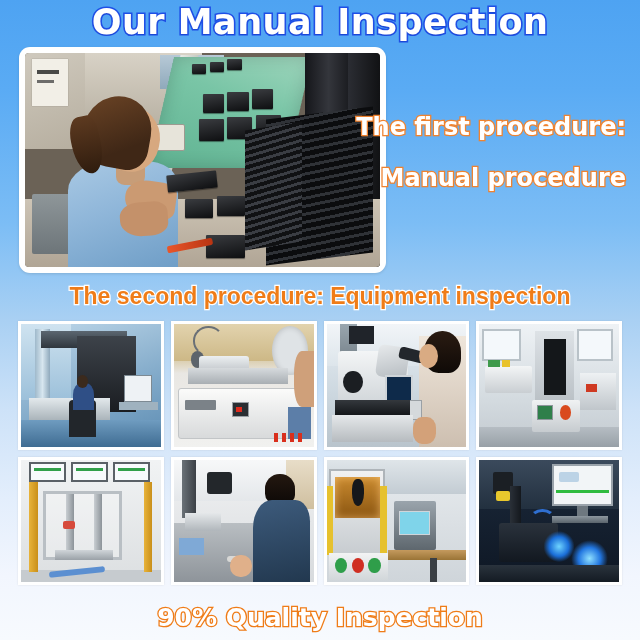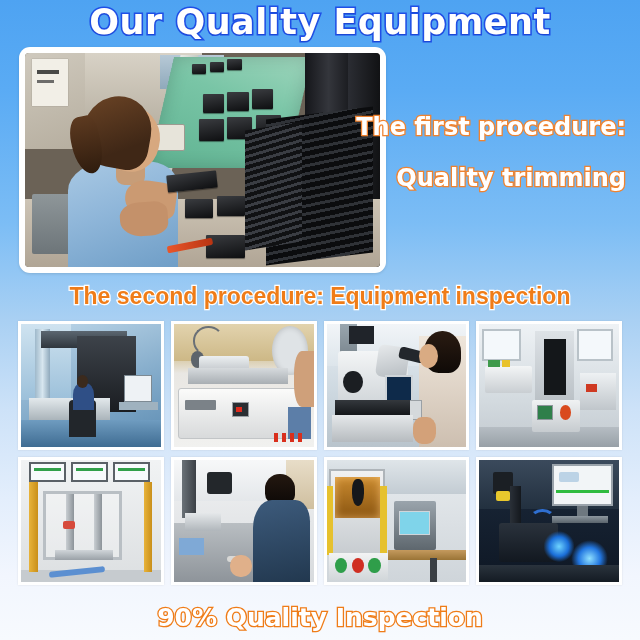--- a/index.html
+++ b/index.html
@@ -333,21 +333,21 @@
     font-weight:bold;
     font-size:25px;
     color:#ffffff;
     -webkit-text-stroke:2.6px #ef7c18;
     paint-order: stroke fill;
   }
 </style>
 </head>
 <body>
 
-<div class="main-title">Our Quality Equipment</div>
+<div class="main-title">Our Manual Inspection</div>
 
 <div class="hero-frame">
   <div class="hero-photo">
     <div class="sb hp-wallL"></div>
     <div class="sb hp-paper1"></div>
     <div class="sb hp-wallR"></div>
     <div class="sb hp-backblue"></div>
     <div class="sb hp-convedge"></div>
     <div class="sb hp-conveyor"></div>
     <div class="sb hp-darkcol"></div>
@@ -381,21 +381,21 @@
       <div class="hp-pony"></div>
       <div class="hp-armL"></div>
       <div class="hp-armR"></div>
     </div>
     <div class="sb hp-part" style="left:40%;top:56%;width:14%;height:8%;transform:rotate(-6deg)"></div>
     <div class="sb hp-pen"></div>
   </div>
 </div>
 
 <div class="caption-right cap1">The first procedure:</div>
-<div class="caption-right cap2">Quality trimming</div>
+<div class="caption-right cap2">Manual procedure</div>
 
 <div class="second-heading">The second procedure: Equipment inspection</div>
 
 <div class="grid">
 
   <div class="cell">
     <div class="inner">
       <div class="sb c1-bg"></div>
         <div class="sb c1-wall"></div>
         <div class="sb c1-col"></div>

